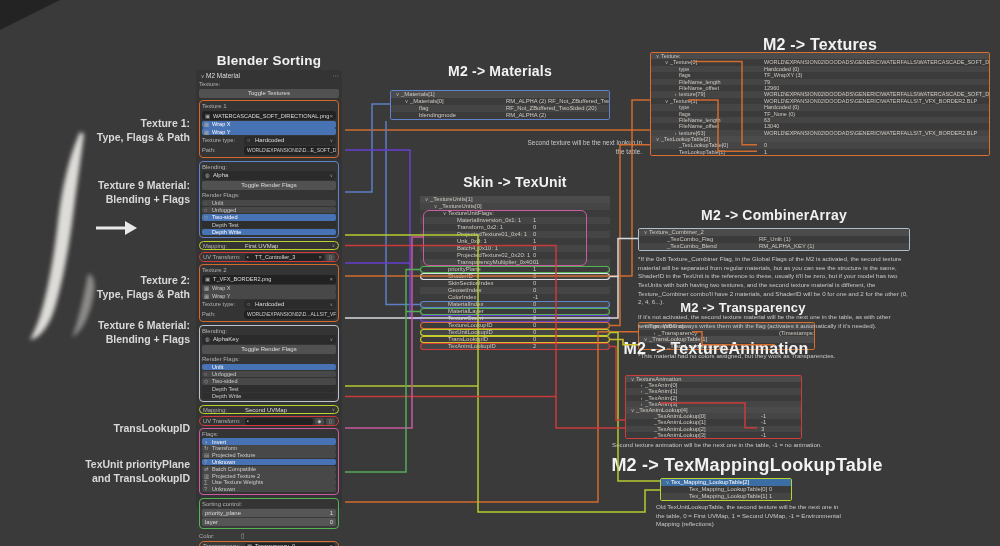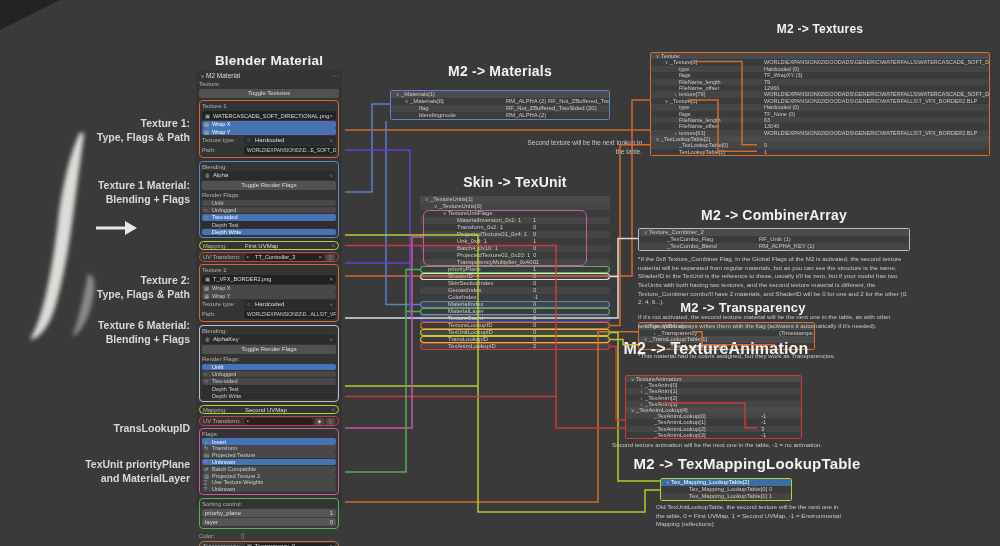--- a/index.html
+++ b/index.html
@@ -8,26 +8,26 @@
   .abs{position:absolute}
   
   .wedge{position:absolute;left:0;top:0;width:0;height:0;border-top:30px solid #232323;border-right:60px solid transparent}
   
   .llabel{position:absolute;left:58px;width:132px;text-align:right;font-size:10.5px;font-weight:bold;color:#d9d9d9;white-space:pre-line;line-height:1.3;z-index:5}
   #ll1{top:117px}#ll2{top:179px}#ll3{top:274px}#ll4{top:319px}#ll5{top:422px}#ll6{top:458px}
   
   .title{position:absolute;color:#f2f2f2;font-weight:bold;text-align:center;z-index:12;letter-spacing:.2px}
   #t-blender{left:196px;top:53px;width:146px;font-size:13.5px}
   #t-materials{left:390px;top:63px;width:220px;font-size:14px}
-  #t-textures{left:650px;top:22px;width:340px;font-size:12px}
+  #t-textures{left:650px;top:36px;width:340px;font-size:16px}
   #t-texunit{left:420px;top:174px;width:190px;font-size:14px}
   #t-combiner{left:638px;top:207px;width:272px;font-size:14px}
   #t-transparency{left:628px;top:300px;width:230px;font-size:13px}
   #t-texanim{left:601px;top:340px;width:230px;font-size:16px}
-  #t-texmapping{left:597px;top:455px;width:300px;font-size:15px}
+  #t-texmapping{left:597px;top:455px;width:300px;font-size:18px}
   
   .tpanel{position:absolute;background:#3e3e3e;z-index:10;border-radius:2px}
   #p-materials{left:390px;top:90px;width:220px;--rh:7px;--vcol:115px;border:1.6px solid #5f83cc}
   #p-textures{left:650px;top:52px;width:340px;--rh:6.4px;--vcol:113px;border:1.6px solid #d96f2e}
   #p-textures .trow{font-size:5.5px}
   #p-texunit{left:420px;top:196px;width:190px;--rh:7px;--vcol:113px}
   #p-combiner{left:638px;top:228px;width:272px;--rh:7px;--vcol:120px;border:1.4px solid #aebdc9}
   #p-transparency{left:638px;top:322px;width:177px;--rh:6.5px;--vcol:140px;border:1.4px solid #d96f2e}
   #p-texanim{left:625px;top:375px;width:177px;--rh:6.2px;--vcol:135px;border:1.6px solid #d13b3b}
   #p-texmapping{left:660px;top:478px;width:132px;--rh:7px;--vcol:108px;border:1.6px solid #bcd22e}
@@ -104,31 +104,31 @@
   <path d="M70,148 C66,170 60,196 54,211 C63,207 71,192 75,172 C78,158 76,148 70,148 Z" fill="#c2c0bc" opacity="0.6" filter="url(#wb)"></path>
 </svg>
 
 <svg class="abs" style="left:94px;top:219px;z-index:5" width="46" height="18" viewBox="0 0 46 18">
   <line x1="2" y1="9" x2="31" y2="9" stroke="#e9e9e9" stroke-width="3"></line>
   <polygon points="31,2 43,9 31,16" fill="#e9e9e9"></polygon>
 </svg>
 
 <div class="llabel" id="ll1">Texture 1:
 Type, Flags &amp; Path</div>
-<div class="llabel" id="ll2">Texture 1 Material:
+<div class="llabel" id="ll2">Texture 9 Material:
 Blending + Flags</div>
 <div class="llabel" id="ll3">Texture 2:
 Type, Flags &amp; Path</div>
 <div class="llabel" id="ll4">Texture 6 Material:
 Blending + Flags</div>
 <div class="llabel" id="ll5">TransLookupID</div>
 <div class="llabel" id="ll6">TexUnit priorityPlane
-and MaterialLayer</div>
-
-<div class="title" id="t-blender">Blender Material</div>
+and TransLookupID</div>
+
+<div class="title" id="t-blender">Blender Sorting</div>
 <div class="title" id="t-materials">M2 -&gt; Materials</div>
 <div class="title" id="t-textures">M2 -&gt; Textures</div>
 <div class="title" id="t-texunit">Skin -&gt; TexUnit</div>
 <div class="title" id="t-combiner">M2 -&gt; CombinerArray</div>
 <div class="title" id="t-transparency">M2 -&gt; Transparency</div>
 <div class="title" id="t-texanim">M2 -&gt; TextureAnimation</div>
 <div class="title" id="t-texmapping">M2 -&gt; TexMappingLookupTable</div>
 
 <div class="bpanel">
   <div class="bhead">

